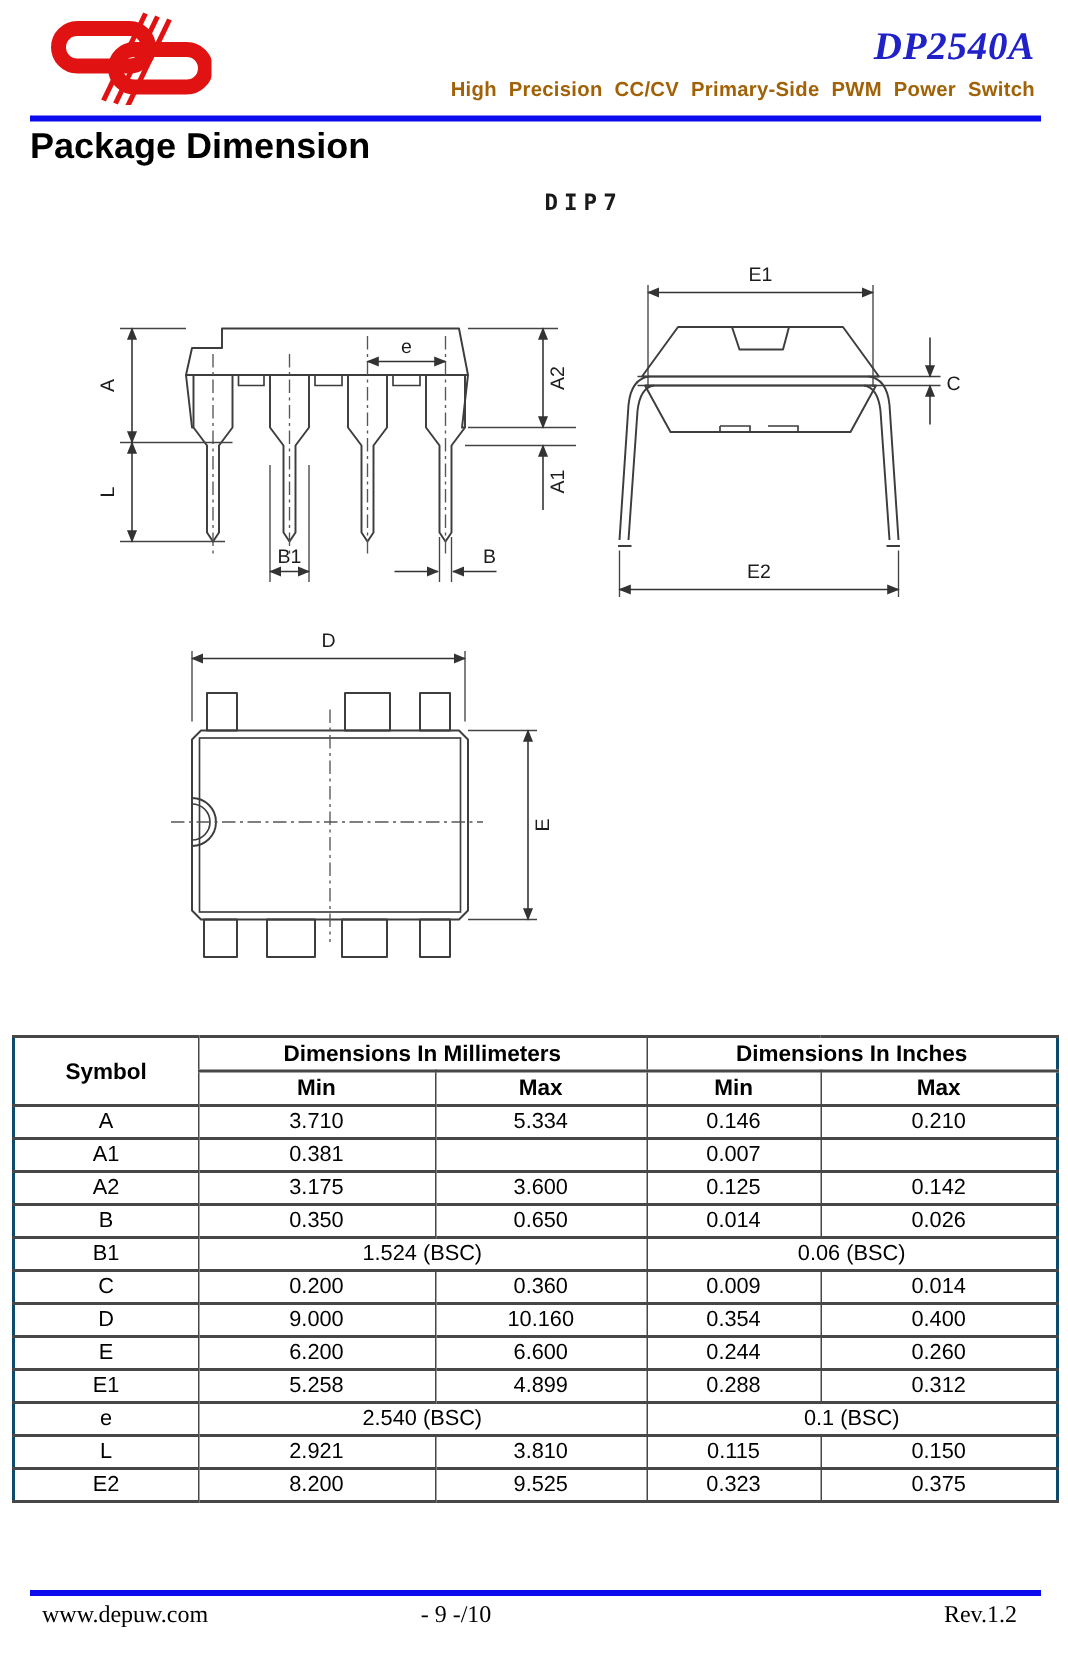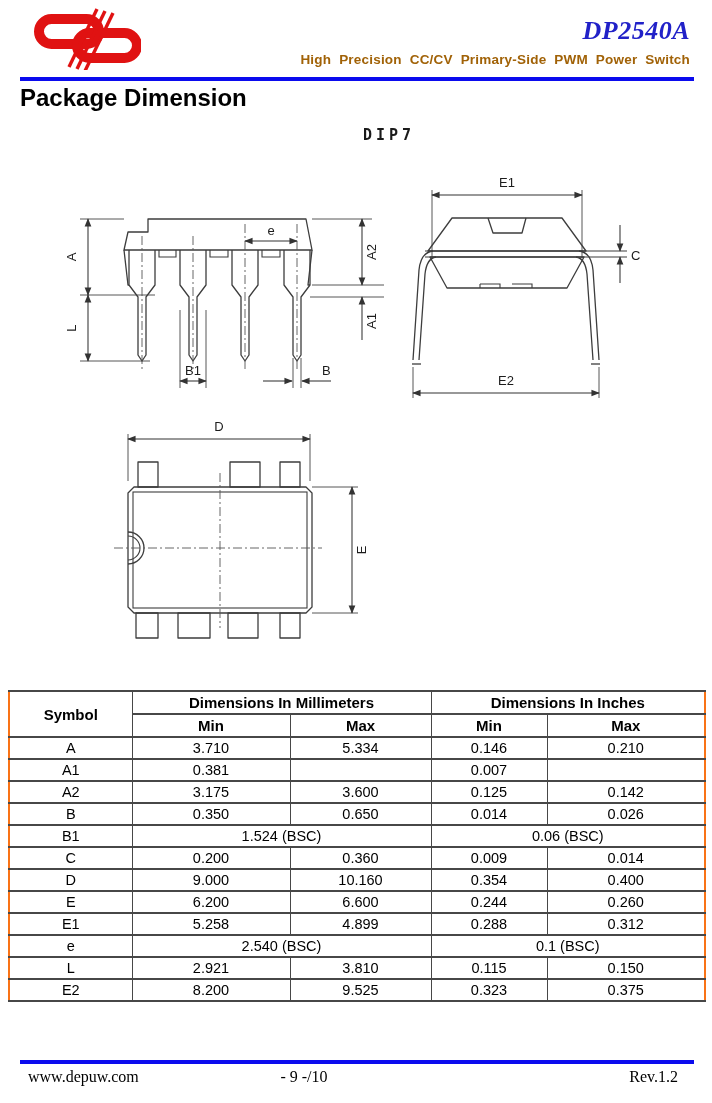--- a/index.html
+++ b/index.html
@@ -28,21 +28,21 @@
   .ext{fill:none;stroke:#444;stroke-width:0.9;}
   .cl{fill:none;stroke:#555;stroke-width:0.9;stroke-dasharray:9 3 2 3;}
   .dimtxt{font-family:"Liberation Sans",sans-serif;font-size:13px;fill:#1c1c1c;}
   
   table.dims{position:absolute;left:8px;top:690px;width:696px;border-collapse:collapse;
              table-layout:fixed;font-size:14.5px;color:#000;}
   table.dims td,table.dims th{border-left:1.6px solid #474747;border-right:1.6px solid #474747;
              border-top:2.2px solid #474747;border-bottom:2.2px solid #474747;
              text-align:center;vertical-align:middle;padding:0;height:20px;font-weight:normal;}
   table.dims th{font-weight:bold;font-size:15px;height:21px;}
-  table.dims{border:2px solid #f97316;}
+  table.dims{border:2px solid #0c4a6e;}
   
   .footer-text{position:absolute;top:1068px;left:0;width:712px;
                font-family:"Liberation Serif",serif;font-size:16px;color:#000;}
   .f-site{position:absolute;left:28px;top:0;}
   .f-page{position:absolute;left:0;width:608px;text-align:center;top:0;}
   .f-rev{position:absolute;right:34px;top:0;}
 </style>
 </head>
 <body>
 

